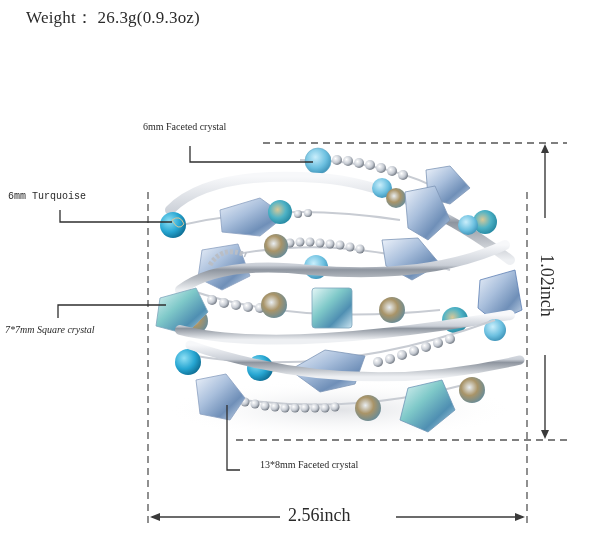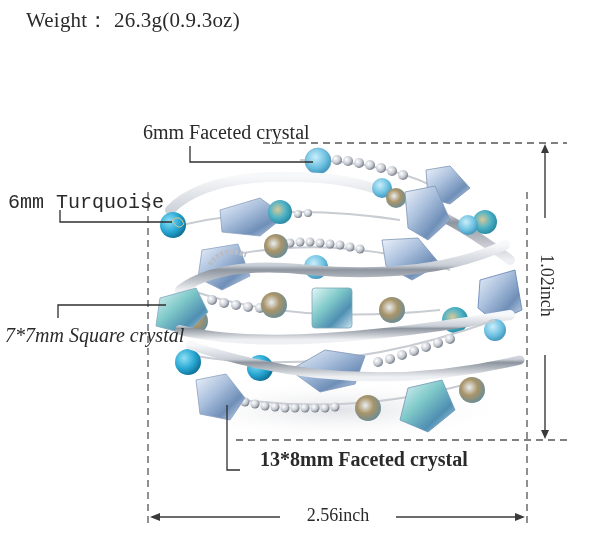--- a/index.html
+++ b/index.html
@@ -1,20 +1,20 @@
 <!DOCTYPE html>
 <html><head>
 <meta charset="utf-8">
 <style>
   html, body { margin: 0; padding: 0; background: #ffffff; }
   body { width: 602px; height: 540px; position: relative; overflow: hidden;
          font-family: "Liberation Serif", "DejaVu Serif", serif; color: #2b2b2b; }
   .abs { position: absolute; }
-  .weight { left: 26px; top: 6px; font-size: 21px; letter-spacing: 0.2px; white-space: nowrap; }
-  .label { font-size: 20px; white-space: nowrap; color: #2a2a2a; }
+  .weight { left: 26px; top: 6px; font-size: 17px; letter-spacing: 0.2px; white-space: nowrap; }
+  .label { font-size: 10px; white-space: nowrap; color: #2a2a2a; }
   .dim-label { font-size: 18px; white-space: nowrap; color: #2a2a2a; background: #fff; }
   .vlabel { transform: rotate(90deg); transform-origin: center center; }
   svg.overlay { position: absolute; left: 0; top: 0; }
   .bracelet { position: absolute; left: 150px; top: 140px; width: 380px; height: 300px; }
 </style>
 </head>
 <body>
 
 <div class="abs weight">Weight： 26.3g(0.9.3oz)</div>
 
@@ -202,16 +202,16 @@
     <polyline points="190,146 190,162 313,162"></polyline>
     <polyline points="60,210 60,222 172,222"></polyline>
     <polyline points="58,318 58,305 166,305"></polyline>
     <polyline points="227,405 227,470 240,470"></polyline>
   </g>
 </svg>
 
 <div class="abs label" style="left:143px; top:121px;">6mm Faceted crystal</div>
 <div class="abs label" style="left:8px; top:191px;font-family:Liberation Mono, monospace;">6mm Turquoise</div>
 <div class="abs label" style="left:5px; top:324px;font-style:italic;">7*7mm Square crystal</div>
-<div class="abs label" style="left:260px; top:448px;font-weight:bold;">13*8mm Faceted crystal</div>
+<div class="abs label" style="left:260px; top:459px;">13*8mm Faceted crystal</div>
 
 <div class="abs dim-label vlabel" style="left:506px; top:275px; width:80px; text-align:center;">1.02inch</div>
-<div class="abs dim-label" style="left:288px; top:505px; width:100px; text-align:center;">2.56inch</div>
+<div class="abs dim-label" style="left:288px; top:505px; width:100px; text-align:left;">2.56inch</div>
 
 </body></html>

